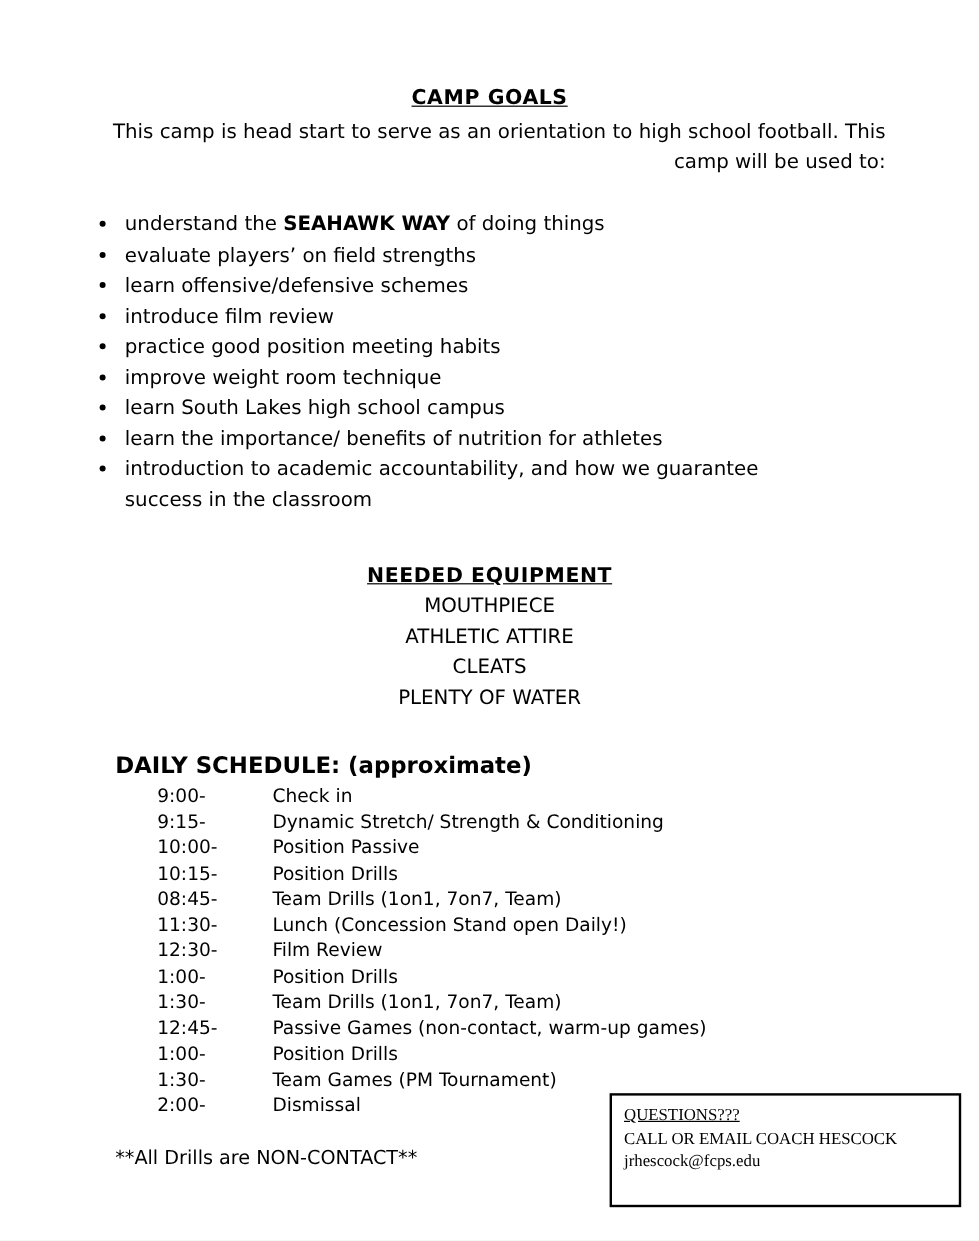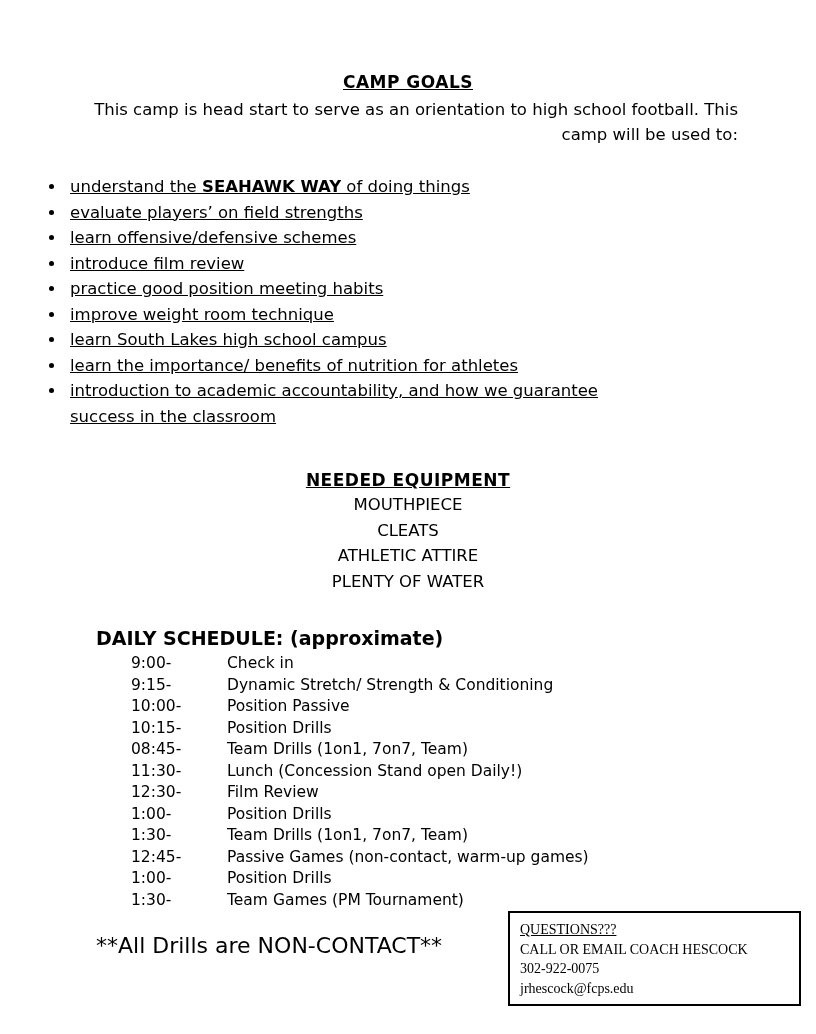--- a/index.html
+++ b/index.html
@@ -23,44 +23,43 @@
   }
   .goals-intro {
     margin: 5px auto 0 auto;
     width: 660px;
     text-align: right;
     font-size: 16.5px;
     line-height: 25px;
   }
   ul.bullets {
     margin: 27px 0 0 0;
-    padding: 0 0 0 66px;
+    padding: 0 0 0 100px;
     width: 540px;
     font-size: 16.5px;
     line-height: 25.5px;
     list-style: disc outside;
-    text-decoration: underline;
   }
   ul.bullets li { padding-left: 4px; }
   .b { font-weight: bold; }
   .equipment { margin-top: 29px; text-align: center; }
   .equipment-title {
     font-size: 17px;
     font-weight: bold;
     text-decoration: underline;
     letter-spacing: 0.5px;
     margin-top: 41px;
   }
   .equipment-items { margin-top: 2px; font-size: 16.5px; line-height: 25.5px; }
   .schedule { margin: 33px 0 0 96px; }
   .schedule-heading { font-size: 19px; font-weight: bold; }
   .schedule-rows { margin-top: 4px; font-size: 15.5px; line-height: 21.5px; }
   .schedule-row { display: flex; margin-left: 35px; }
   .schedule-time { width: 96px; flex: none; }
-  .non-contact { margin: 22px 0 12px 96px; font-size: 22px; }
+  .non-contact { margin: 22px 0 12px 96px; font-size: 16px; }
   .contact-box {
     position: absolute;
     left: 508px;
     top: 911px;
     width: 293px;
     height: 95px;
     border: 2px solid #000000;
     box-sizing: border-box;
     padding: 7px 10px;
     font-family: "Liberation Serif", serif;
@@ -87,22 +86,22 @@
       <li><span>improve weight room technique</span></li>
       <li><span>learn South Lakes high school campus</span></li>
       <li><span>learn the importance/ benefits of nutrition for athletes</span></li>
       <li><span>introduction to academic accountability, and how we guarantee success in the classroom</span></li>
     </ul>
 
   <div class="equipment">
     <div class="equipment-title">NEEDED EQUIPMENT</div>
     <div class="equipment-items">
         <div>MOUTHPIECE</div>
+        <div>ATHLETIC ATTIRE</div>
         <div>CLEATS</div>
-        <div>ATHLETIC ATTIRE</div>
         <div>PLENTY OF WATER</div>
       </div>
   </div>
 
   <div class="schedule">
     <div class="schedule-heading">DAILY SCHEDULE: (approximate)</div>
     <div class="schedule-rows">
         <div class="schedule-row">
           <div class="schedule-time">9:00-</div>
           <div class="schedule-activity">Check in</div>
@@ -144,25 +143,28 @@
           <div class="schedule-activity">Passive Games (non-contact, warm-up games)</div>
         </div>
         <div class="schedule-row">
           <div class="schedule-time">1:00-</div>
           <div class="schedule-activity">Position Drills</div>
         </div>
         <div class="schedule-row">
           <div class="schedule-time">1:30-</div>
           <div class="schedule-activity">Team Games (PM Tournament)</div>
         </div>
+        <div class="schedule-row">
+          <div class="schedule-time">2:00-</div>
+          <div class="schedule-activity">Dismissal</div>
+        </div>
       </div>
   </div>
 
   <div class="non-contact">**All Drills are NON-CONTACT**</div>
 
   <div class="contact-box">
     <div class="contact-title">QUESTIONS???</div>
     <div>CALL OR EMAIL COACH HESCOCK</div>
-    <div>302-922-0075</div>
     <div>jrhescock@fcps.edu</div>
   </div>
 
 </div>
 
 </body></html>

